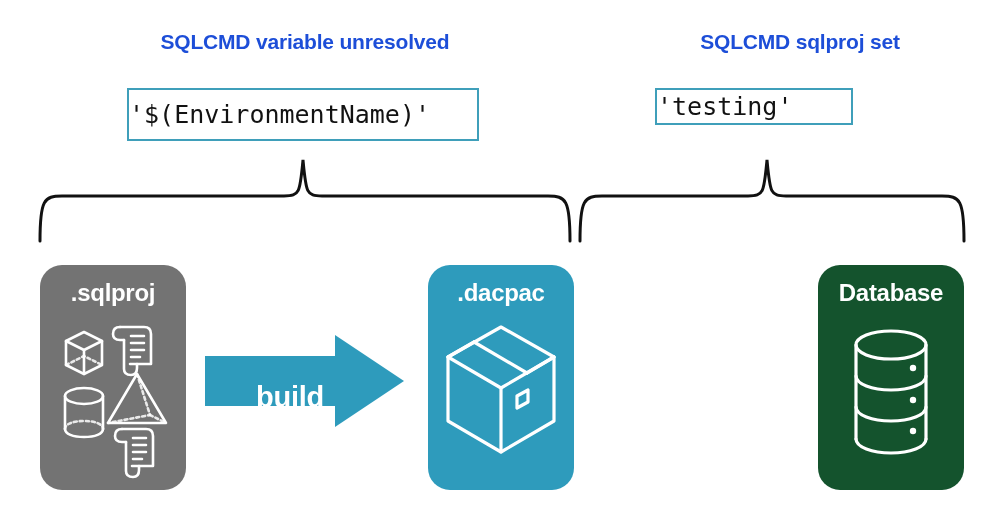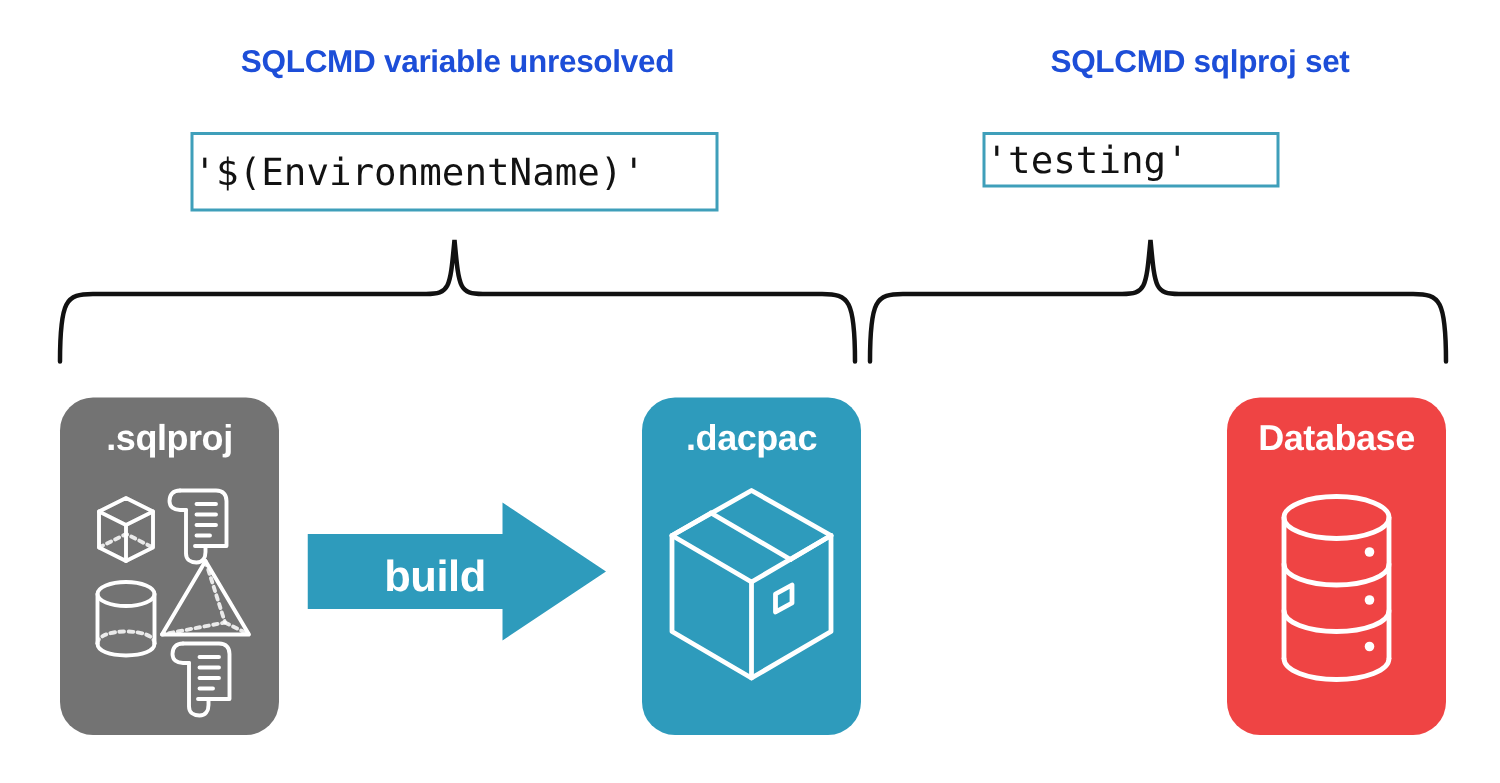--- a/index.html
+++ b/index.html
@@ -75,39 +75,39 @@
     text-align: center;
     font-family: "Liberation Sans", sans-serif;
     font-weight: bold;
     font-size: 24px;
     color: #ffffff;
     letter-spacing: -0.3px;
     white-space: nowrap;
   }
   #box-sqlproj  { left: 40px;  top: 265px; width: 146px; height: 225px; background: #737373; }
   #box-dacpac   { left: 428px; top: 265px; width: 146px; height: 225px; background: #2e9bbc; }
-  #box-database { left: 818px; top: 265px; width: 146px; height: 225px; background: #ef4444; }
+  #box-database { left: 818px; top: 265px; width: 146px; height: 225px; background: #14532d; }
 
   .stage-icons {
     position: absolute;
     left: 0;
     top: 46px;
     width: 100%;
     height: 180px;
   }
 
   
   .arrow-wrap {
     position: absolute;
   }
   #arrow-build  { left: 205px; top: 334px; width: 200px; height: 94px; }
   #arrow-deploy { left: 600px; top: 334px; width: 200px; height: 94px; }
   .arrow-label {
     position: absolute;
-    top: 4px;
+    top: 16px;
     left: 0;
     width: 170px;
     height: 94px;
     display: flex;
     align-items: center;
     justify-content: center;
     font-family: "Liberation Sans", sans-serif;
     font-weight: bold;
     font-size: 29px;
     color: #ffffff;

